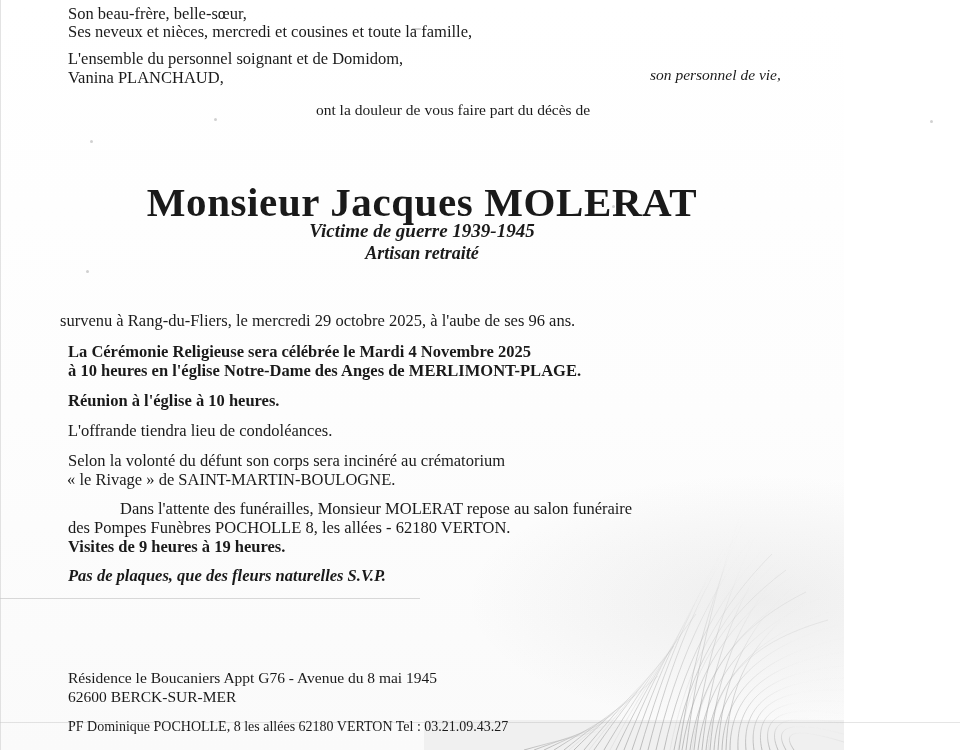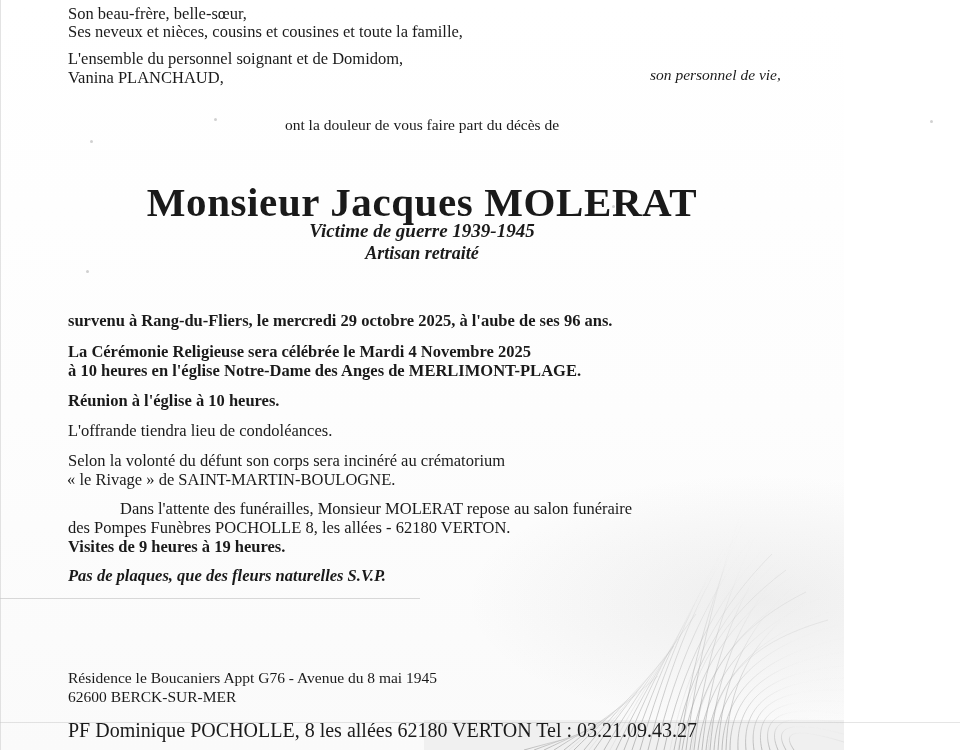--- a/index.html
+++ b/index.html
@@ -47,21 +47,21 @@
     position: relative;
     z-index: 3;
   }
   .line {
     position: absolute;
     white-space: nowrap;
     line-height: 1.25;
   }
   .t16 { font-size: 16.5px; }
   .t15 { font-size: 15.5px; }
-  .t14 { font-size: 20px; }
+  .t14 { font-size: 14px; }
   .bold { font-weight: bold; }
   .italic { font-style: italic; }
   .bi { font-weight: bold; font-style: italic; }
   .name {
     font-size: 41px;
     font-weight: bold;
     letter-spacing: 0.6px;
     text-align: center;
     width: 100%;
     left: 0;
@@ -155,33 +155,33 @@
       <path d="M186 330 C218 270 248 226 272 194"></path>
       <path d="M165 330 C202 282 232 250 250 226"></path>
       <path d="M145 330 C186 294 216 272 234 256"></path>
     </g>
     <rect x="0" y="300" width="420" height="30" fill="#b9b9b9" opacity="0.18"></rect>
   </svg>
 
   <div class="content">
 
     <div class="line t16" style="left:68px; top:4px;">Son beau-frère, belle-sœur,</div>
-    <div class="line t16" style="left:68px; top:22px;">Ses neveux et nièces, cousins et cousines et toute la famille,</div>
+    <div class="line t16" style="left:68px; top:22px;">Ses neveux et nièces, mercredi et cousines et toute la famille,</div>
 
     <div class="line t16" style="left:68px; top:49px;text-align:right;">L'ensemble du personnel soignant et de Domidom,</div>
     <div class="line t16" style="left:68px; top:68px;">Vanina PLANCHAUD,</div>
     <div class="line t15 italic" style="left:650px; top:65px;">son personnel de vie,</div>
 
-    <div class="line t15 center" style="top:115px;">ont la douleur de vous faire part du décès de</div>
+    <div class="line t15 center" style="top:100px;margin-left:31px;">ont la douleur de vous faire part du décès de</div>
 
     <div class="line name" style="top:177px;">Monsieur Jacques MOLERAT</div>
     <div class="line center sub1" style="top:219px;">Victime de guerre 1939-1945</div>
     <div class="line center sub2" style="top:242px;">Artisan retraité</div>
 
-    <div class="line t16" style="left:68px; top:311px;font-weight:bold;">survenu à Rang-du-Fliers, le mercredi 29 octobre 2025, à l'aube de ses 96 ans.</div>
+    <div class="line t16" style="left:60px; top:311px;">survenu à Rang-du-Fliers, le mercredi 29 octobre 2025, à l'aube de ses 96 ans.</div>
 
     <div class="line t16 bold" style="left:68px; top:342px;">La Cérémonie Religieuse sera célébrée le Mardi 4 Novembre 2025</div>
     <div class="line t16 bold" style="left:68px; top:361px;">à 10 heures en l'église Notre-Dame des Anges de MERLIMONT-PLAGE.</div>
 
     <div class="line t16" style="left:68px; top:391px;font-weight:bold;">Réunion à l'église à 10 heures.</div>
     <div class="line t16" style="left:68px; top:421px;">L'offrande tiendra lieu de condoléances.</div>
 
     <div class="line t16" style="left:68px; top:451px;">Selon la volonté du défunt son corps sera incinéré au crématorium</div>
     <div class="line t16" style="left:67px; top:470px;">« le Rivage » de SAINT-MARTIN-BOULOGNE.</div>
 

